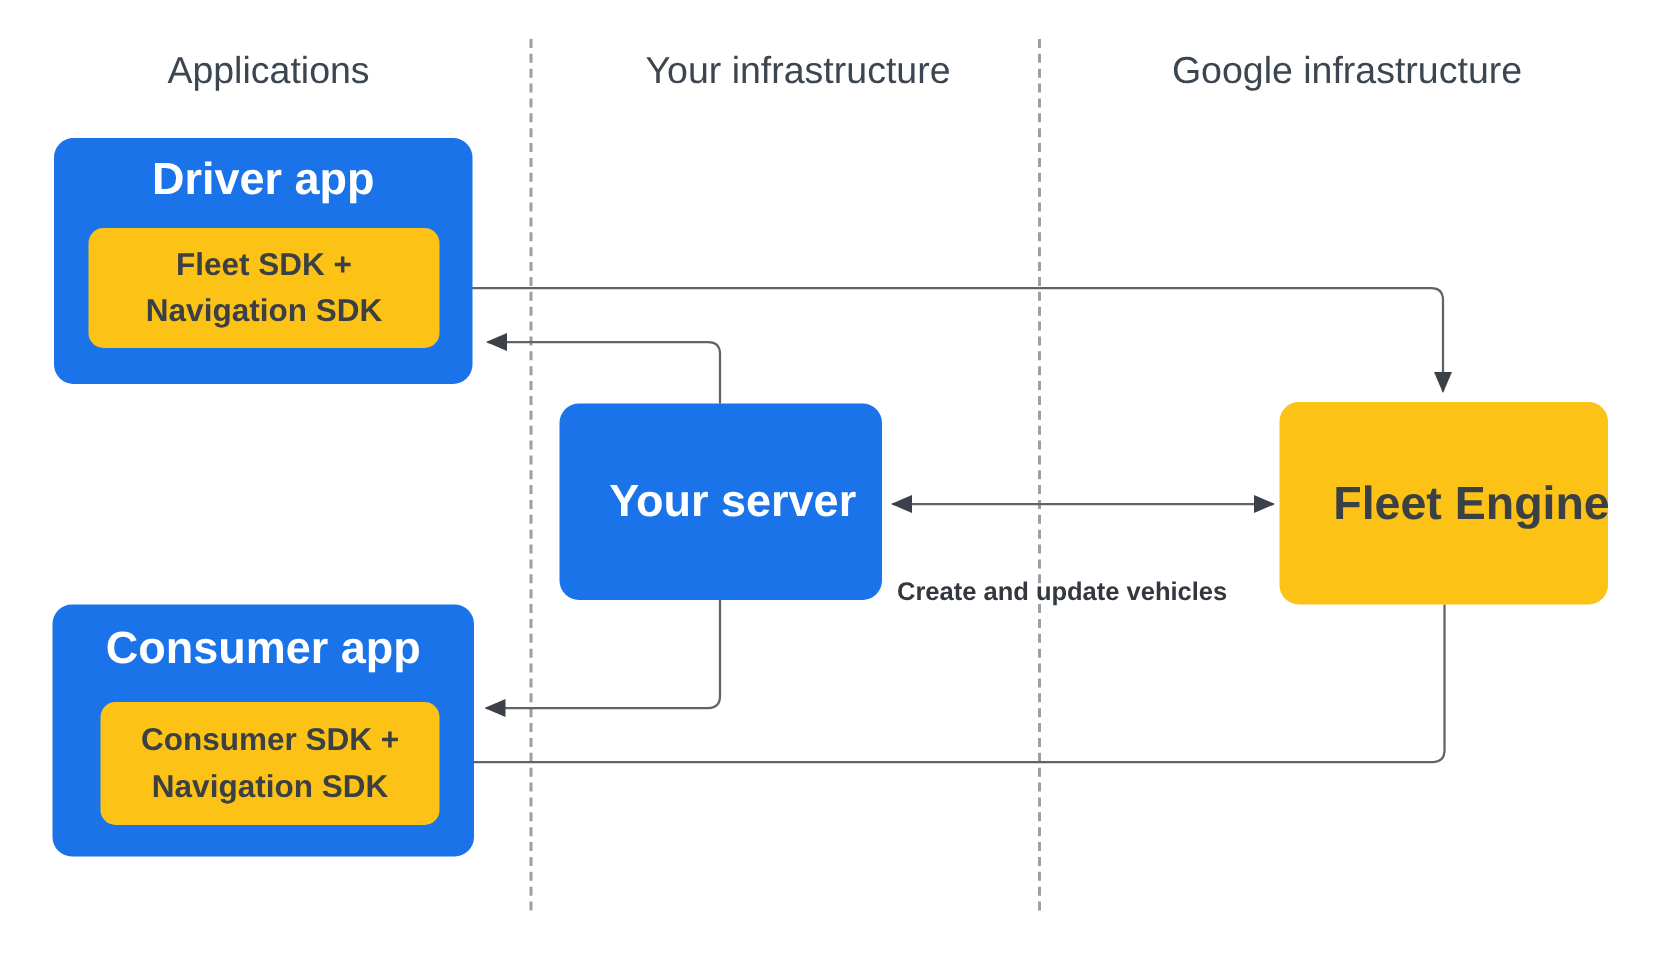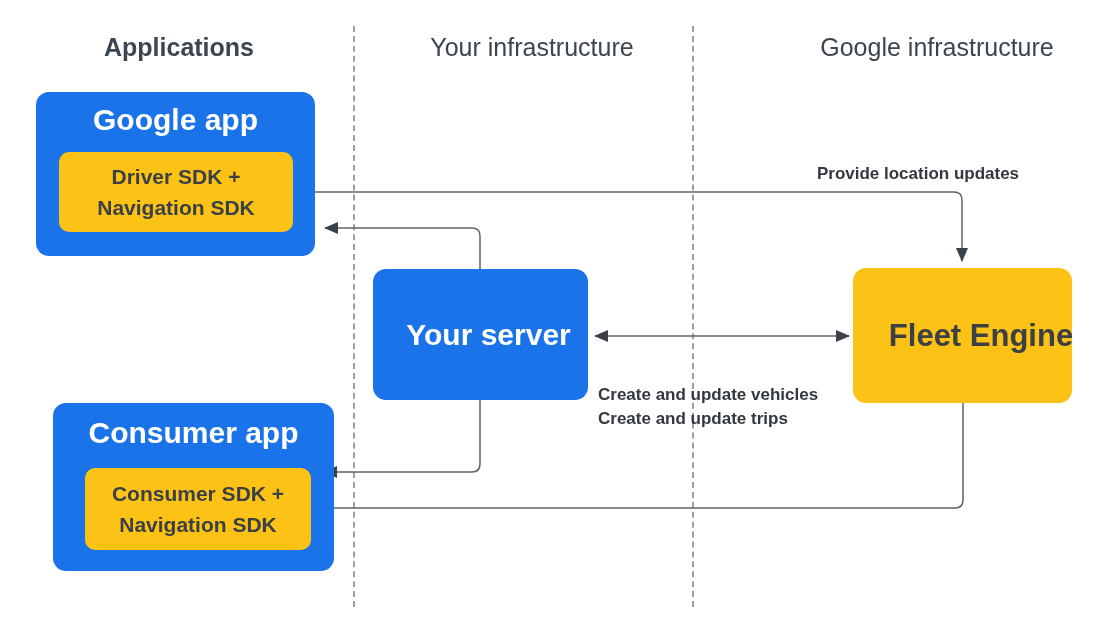--- a/index.html
+++ b/index.html
@@ -73,23 +73,23 @@
     white-space:nowrap;
   }
   .wire-label.centered{transform:translateX(-50%);}
   .wire-label.two-line{line-height:24px;}
 </style>
 </head>
 <body>
 
 <div class="canvas">
 
-  <div class="col-header" style="left:179px;top:33px;font-weight:bold;">Applications</div>
+  <div class="col-header" style="left:179px;top:33px;">Applications</div>
   <div class="col-header" style="left:532px;top:33px;">Your infrastructure</div>
-  <div class="col-header" style="left:937px;top:33px;">Google infrastructure</div>
+  <div class="col-header" style="left:898px;top:33px;">Google infrastructure</div>
 
   <div class="dash-line" style="left:353px;"></div>
   <div class="dash-line" style="left:692px;"></div>
 
   <svg class="wires" width="1103" height="635" viewBox="0 0 1103 635">
     <defs>
       <marker id="arrow" viewBox="0 0 14 12" refX="13" refY="6" markerWidth="14" markerHeight="12" markerUnits="userSpaceOnUse" orient="auto-start-reverse">
         <path d="M0,0 L14,6 L0,12 Z" fill="#3a4148"></path>
       </marker>
     </defs>
@@ -99,44 +99,42 @@
     <path d="M 480 269 L 480 236 Q 480 228 472 228 L 325 228" fill="none" stroke="#5f6469" stroke-width="1.5" marker-end="url(#arrow)"></path>
 
     <path d="M 595 336 L 849 336" fill="none" stroke="#5f6469" stroke-width="1.5" marker-start="url(#arrow)" marker-end="url(#arrow)"></path>
 
     <path d="M 963 403 L 963 500 Q 963 508 955 508 L 300 508" fill="none" stroke="#5f6469" stroke-width="1.5" marker-end="url(#arrow)"></path>
 
     <path d="M 480 400 L 480 464 Q 480 472 472 472 L 324 472" fill="none" stroke="#5f6469" stroke-width="1.5" marker-end="url(#arrow)"></path>
   </svg>
 
   <div class="node blue" style="left:36px;top:92px;width:279px;height:164px;">
-    <div class="app-title" style="margin-top:11px;">Google app</div>
+    <div class="app-title" style="margin-top:11px;">Driver app</div>
     <div class="node yellow sdk-box" style="left:23px;top:60px;width:234px;height:80px;">
-      <span>Driver SDK +</span>
+      <span>Fleet SDK +</span>
       <span>Navigation SDK</span>
     </div>
   </div>
 
-  <div class="node blue" style="left:53px;top:403px;width:281px;height:168px;">
+  <div class="node blue" style="left:35px;top:403px;width:281px;height:168px;">
     <div class="app-title" style="margin-top:13px;">Consumer app</div>
     <div class="node yellow sdk-box" style="left:32px;top:65px;width:226px;height:82px;">
       <span>Consumer SDK +</span>
       <span>Navigation SDK</span>
     </div>
   </div>
 
   <div class="node blue big-center on-blue" style="left:373px;top:269px;width:215px;height:131px;padding-left:16px;">
     <span>Your server</span>
   </div>
 
   <div class="node yellow big-center on-yellow" style="left:853px;top:268px;width:219px;height:135px;border-radius:13px;">
     <span>Fleet Engine</span>
   </div>
 
-  <div class="wire-label centered" style="left:918px;top:164px;">Provide location updates</div>
 
   <div class="wire-label two-line" style="left:598px;top:345px;margin-top:38px;">
     <div>Create and update vehicles</div>
-    <div>Create and update trips</div>
   </div>
 
 
 </div>
 
 </body></html>

